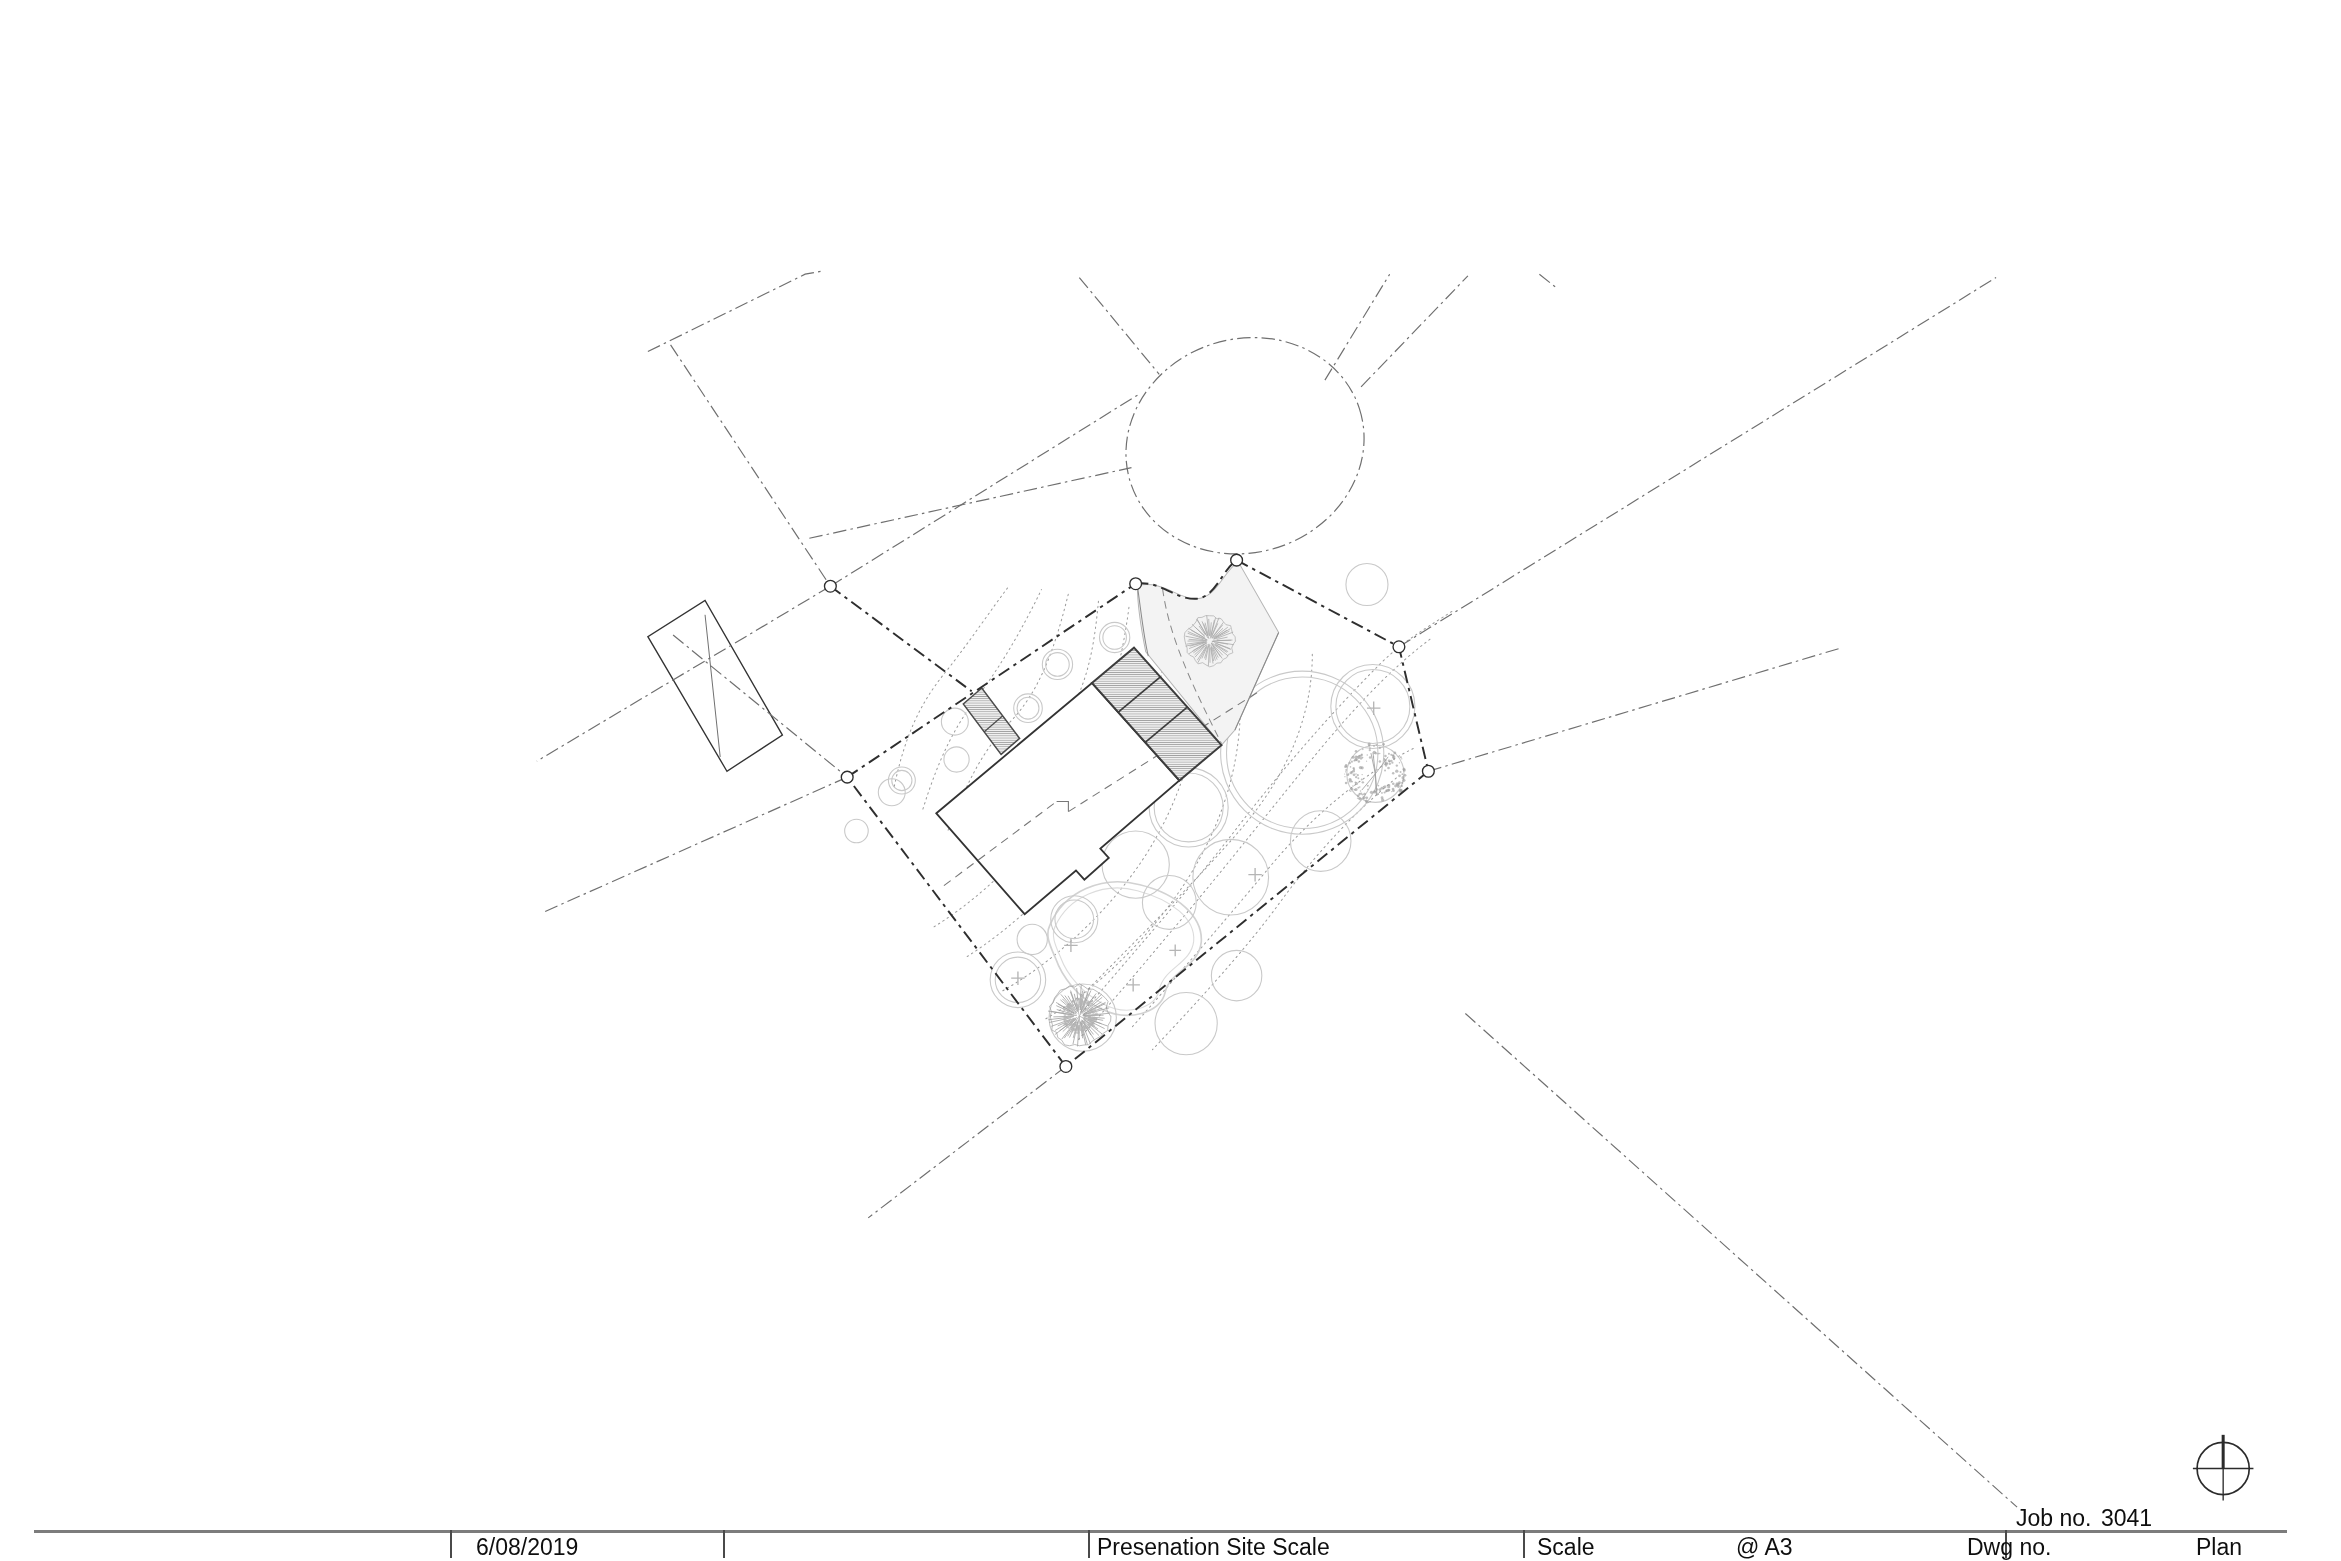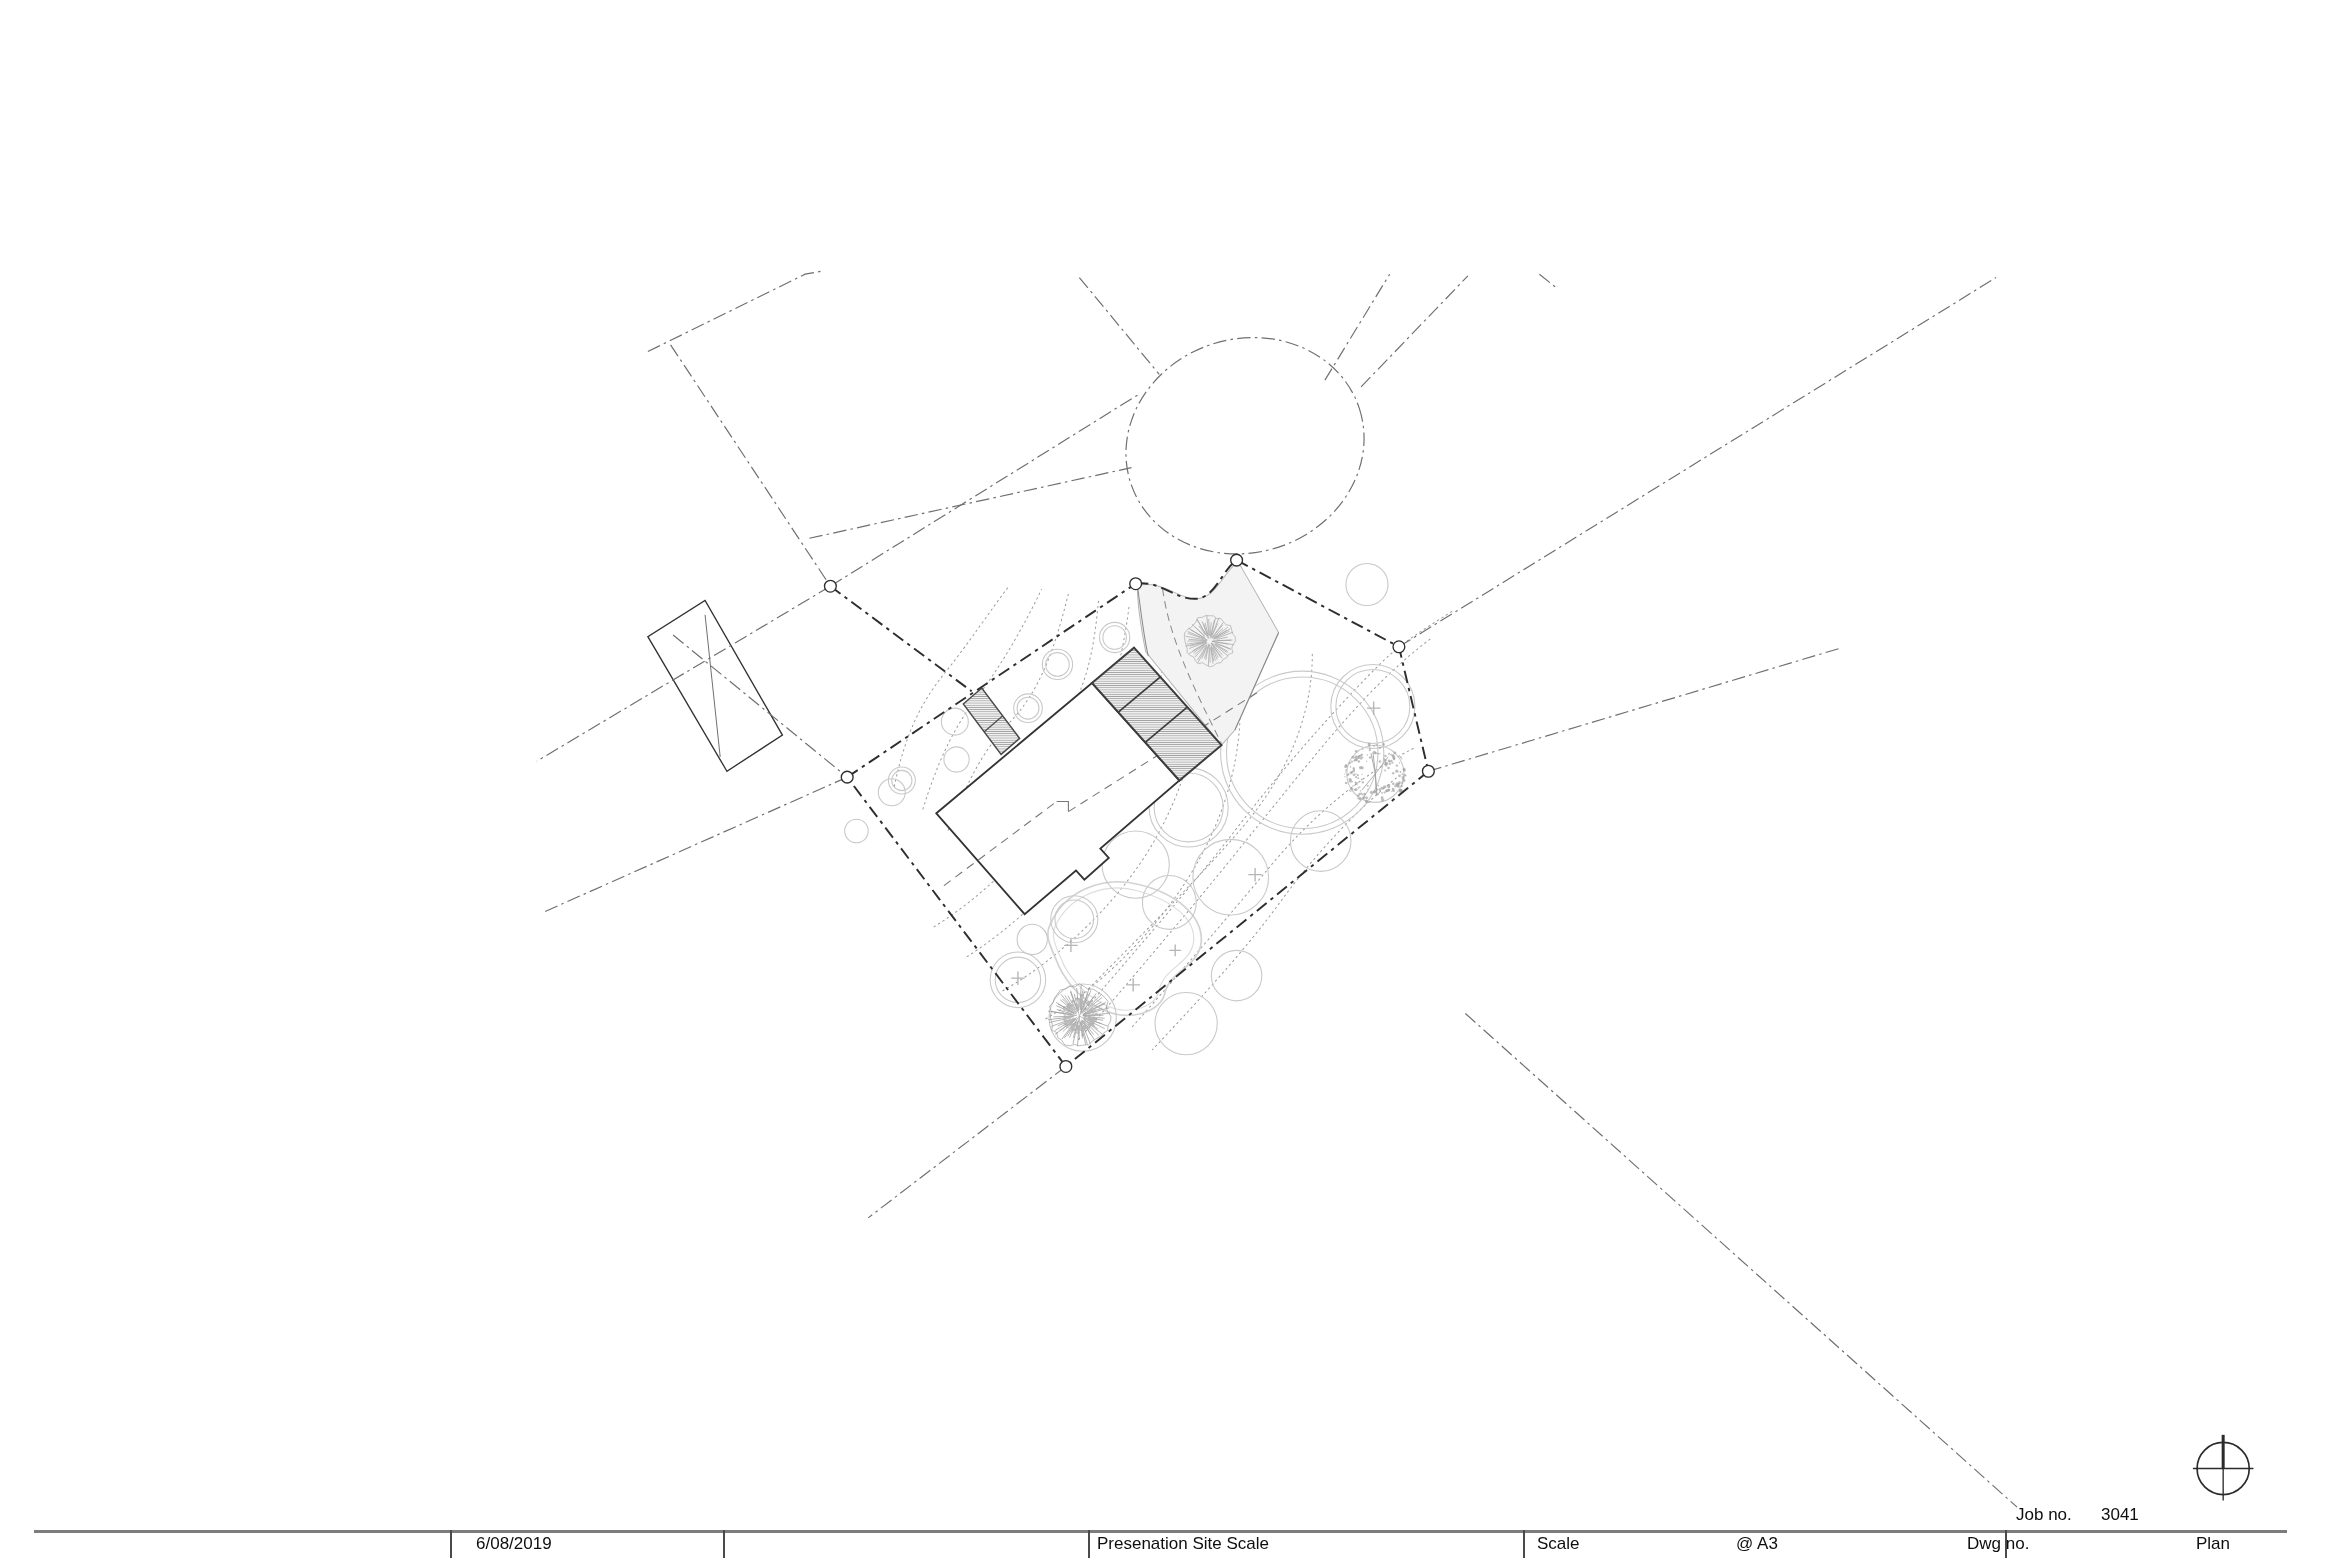--- a/index.html
+++ b/index.html
@@ -17,21 +17,21 @@
   .logo .brand{
     font-size:62px;font-weight:bold;letter-spacing:-3.4px;color:#151515;
   }
   .logo .tagline{
     margin-top:-11.8px;margin-left:4.2px;
     font-size:11px;letter-spacing:3.5px;color:#222;
   }
   
   .tb-rule{position:absolute;left:34px;top:1530px;width:2253px;height:2.5px;background:#7c7c7c;}
   .tb-div{position:absolute;top:1530px;width:1.7px;height:28px;background:#4a4a4a;}
-  .tb-text{position:absolute;font-size:17px;color:#0e0e0e;white-space:nowrap;}
+  .tb-text{position:absolute;font-size:23px;color:#0e0e0e;white-space:nowrap;}
   .row-y{top:1534px;}
   .job-y{top:1505px;}
 </style>
 </head>
 <body>
 
 <div class="page">
 
   <svg class="plan-svg" width="2342" height="1561" viewBox="0 0 2784 1856">
     <defs>

